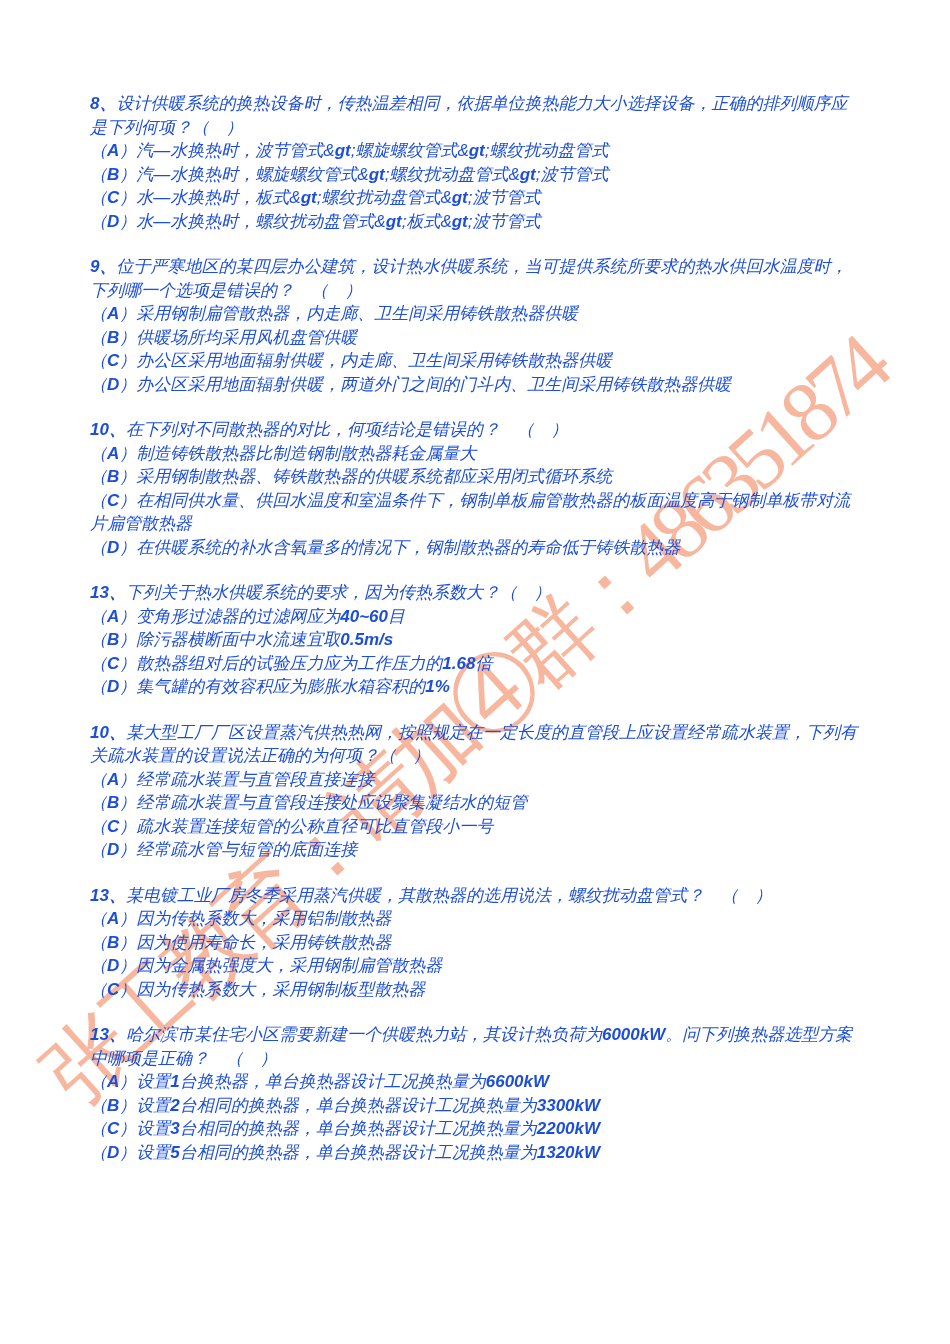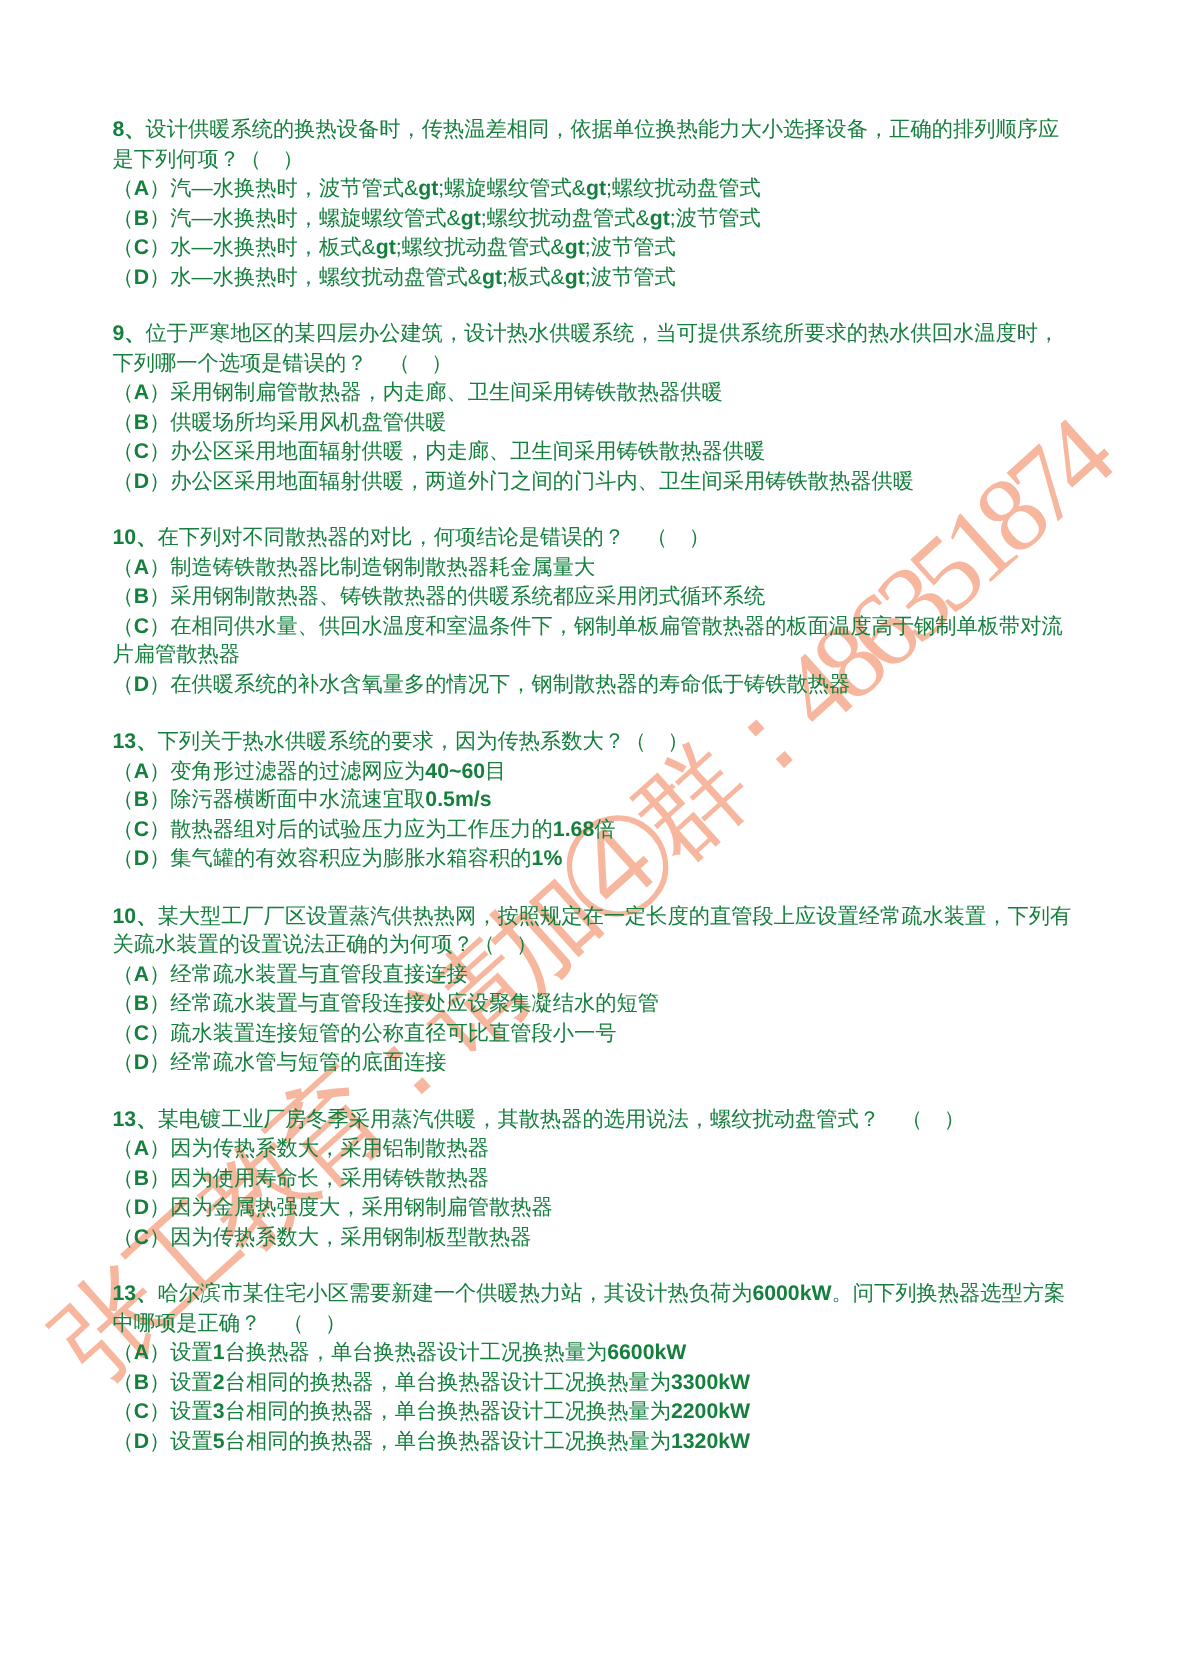--- a/index.html
+++ b/index.html
@@ -40,21 +40,21 @@
   .q { margin: 0 0 22px 0; }
   .q p { margin: 0; }
   .qnum { font-weight: 700; }
   .latin { font-weight: 600; }
 </style>
 </head>
 <body>
 
 <div class="watermark" style="color: rgb(246, 171, 142);">张工教育：请加④群：486351874</div>
 
-<div class="content" style="color: #15803d;">
+<div class="content" style="color: #1d4ed8; font-style: italic;">
 
   <section class="q">
     <p class="stem"><b class="qnum">8、</b><span class="stem-text wrap-latin">设计供暖系统的换热设备时，传热温差相同，依据单位换热能力大小选择设备，正确的排列顺序应是下列何项？（　）</span></p>
     <p class="opt"><span class="opt-label wrap-latin">（<span class="latin">A</span>）</span><span class="opt-text wrap-latin">汽—水换热时，波节管式&amp;<span class="latin">gt</span>;螺旋螺纹管式&amp;<span class="latin">gt</span>;螺纹扰动盘管式</span></p>
     <p class="opt"><span class="opt-label wrap-latin">（<span class="latin">B</span>）</span><span class="opt-text wrap-latin">汽—水换热时，螺旋螺纹管式&amp;<span class="latin">gt</span>;螺纹扰动盘管式&amp;<span class="latin">gt</span>;波节管式</span></p>
     <p class="opt"><span class="opt-label wrap-latin">（<span class="latin">C</span>）</span><span class="opt-text wrap-latin">水—水换热时，板式&amp;<span class="latin">gt</span>;螺纹扰动盘管式&amp;<span class="latin">gt</span>;波节管式</span></p>
     <p class="opt"><span class="opt-label wrap-latin">（<span class="latin">D</span>）</span><span class="opt-text wrap-latin">水—水换热时，螺纹扰动盘管式&amp;<span class="latin">gt</span>;板式&amp;<span class="latin">gt</span>;波节管式</span></p>
   </section>
 
   <section class="q">

